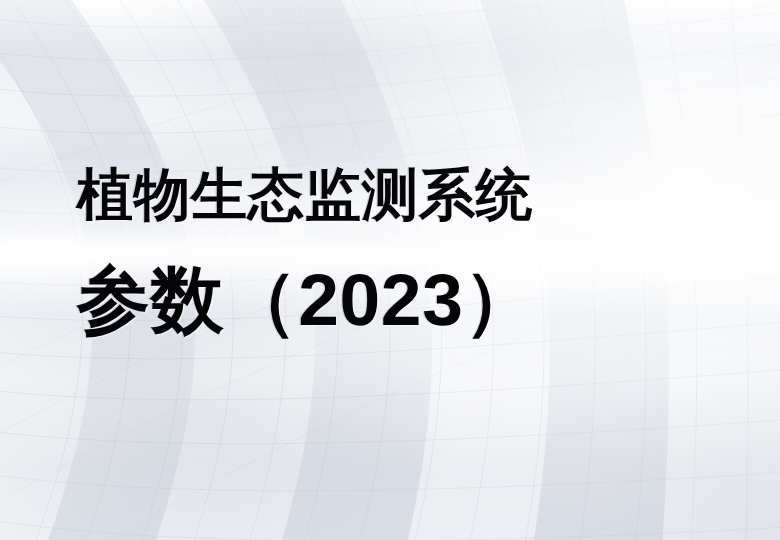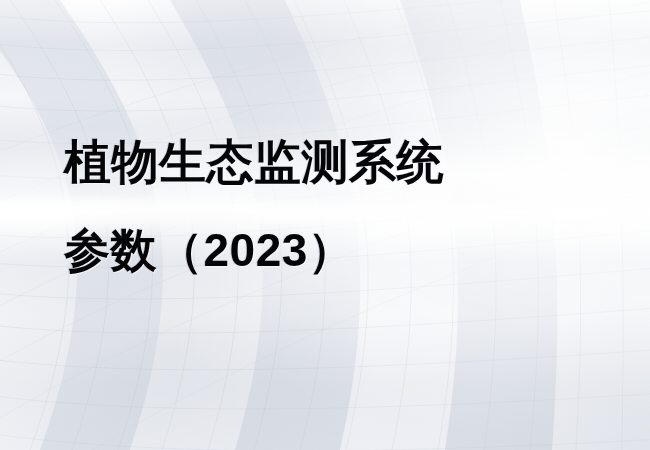--- a/index.html
+++ b/index.html
@@ -113,21 +113,21 @@
     font-weight: bold;
     font-size: 47px;
     line-height: 88px;
     letter-spacing: 0.5px;
     white-space: nowrap;
     text-shadow:
        1px 1px 0 rgba(255,255,255,0.55),
       -1px 0   0 rgba(60,70,120,0.18);
   }
 
-  .title-line-2 { font-size: 46px; }
+  .title-line-2 { font-size: 61px; }
 </style>
 </head>
 <body>
 
 <div id="slide">
 
   <div class="bg-layer bg-base"></div>
 
   <svg class="bg-layer mesh-svg" viewBox="0 0 650 450" preserveAspectRatio="none" aria-hidden="true">
     <defs>

